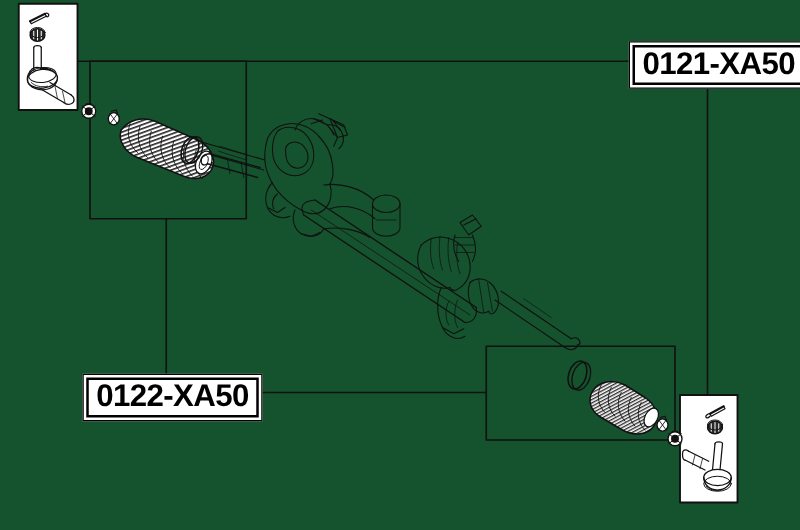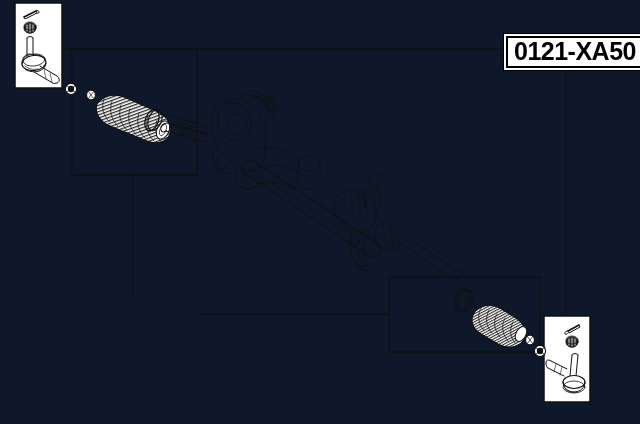--- a/index.html
+++ b/index.html
@@ -1,18 +1,18 @@
 <!DOCTYPE html>
 <html><head>
 <meta charset="utf-8">
 <style>
   html,body{margin:0;padding:0;background:#ffffff;}
   body{width:640px;height:424px;overflow:hidden;
        font-family:"Liberation Sans",sans-serif;color:#000;}
-  #stage{position:relative;width:640px;height:424px;background:#0f172a;}
+  #stage{position:relative;width:640px;height:424px;background:#14532d;}
   #art{position:absolute;left:0;top:0;}
 
   .callout{position:absolute;background:#fff;border:1px solid #000;padding:2px;}
   .callout .inner{border:2px solid #000;padding:1px 6px 2px 6px;
         font-size:25px;font-weight:bold;line-height:1;letter-spacing:-0.5px;
         white-space:nowrap;font-family:"Liberation Sans",sans-serif;}
   #callout-0121{left:503px;top:33px;}
   #callout-0122{left:66px;top:299px;}
 </style>
 </head>
@@ -289,14 +289,17 @@
         </g>
       </g>
 
     </g>
   </svg>
 
   <div class="callout" id="callout-0121">
     <div class="inner">0121-XA50</div>
   </div>
 
+  <div class="callout" id="callout-0122">
+    <div class="inner">0122-XA50</div>
+  </div>
 
 </div>
 
 </body></html>

